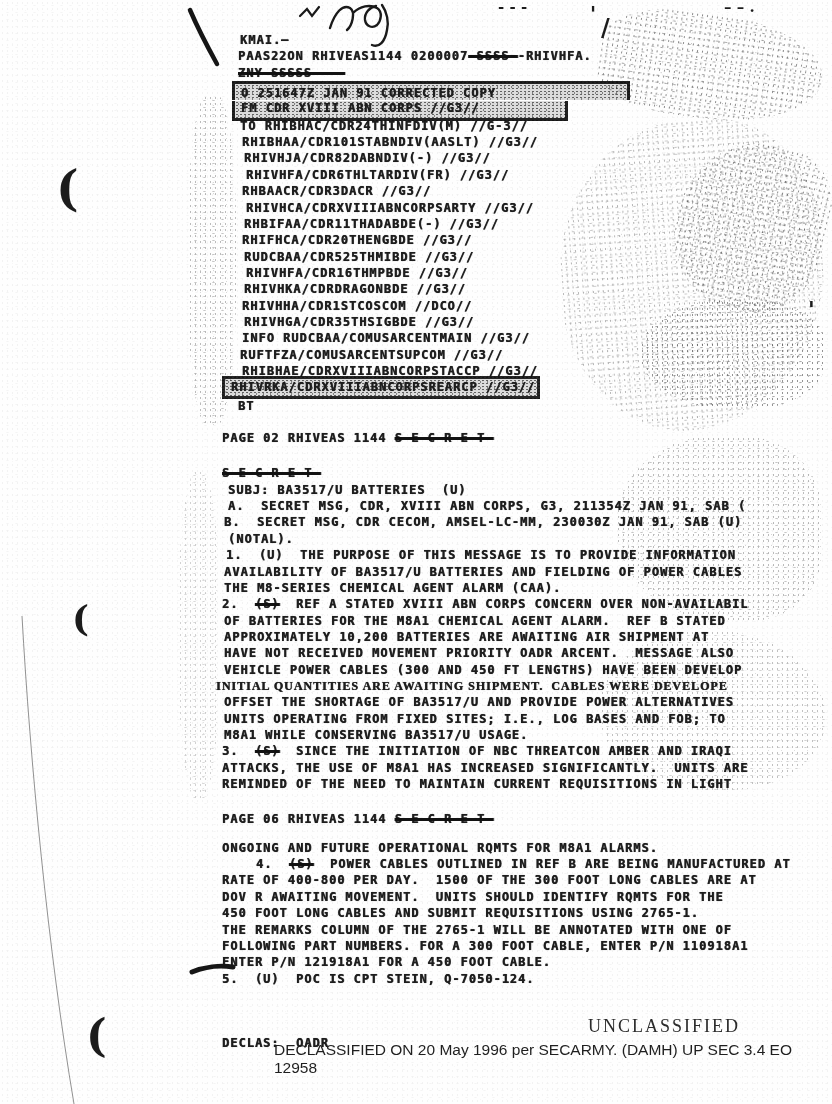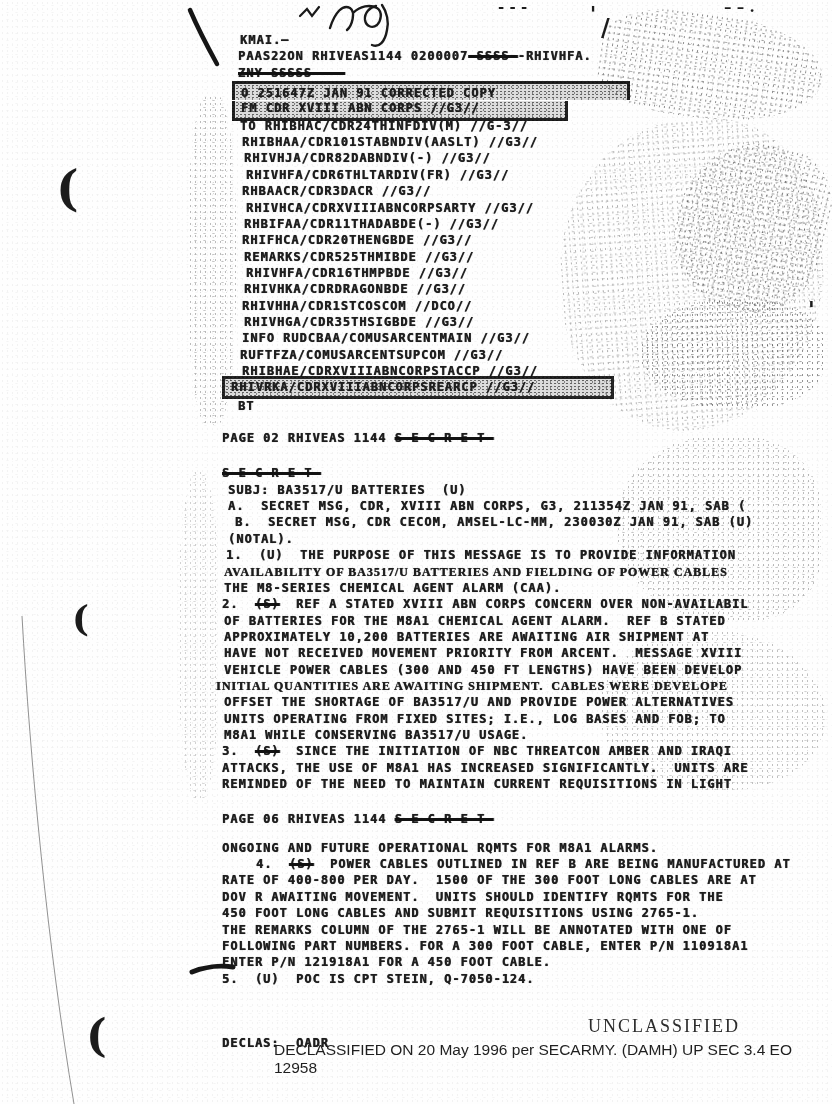--- a/index.html
+++ b/index.html
@@ -85,43 +85,43 @@
       <div class="tline box-top" style="left: 240px; top: 86.05px; width: 398px;"><span>O 251647Z JAN 91 CORRECTED COPY</span></div>
       <div class="tline box-bottom" style="left: 240px; top: 102.4px; width: 336px;"><span>FM CDR XVIII ABN CORPS //G3//</span></div>
       <div class="tline" style="left: 240px; top: 118.75px;"><span>TO RHIBHAC/CDR24THINFDIV(M) //G-3//</span></div>
       <div class="tline" style="left: 242px; top: 135.1px;"><span>RHIBHAA/CDR101STABNDIV(AASLT) //G3//</span></div>
       <div class="tline" style="left: 244px; top: 151.45px;"><span>RHIVHJA/CDR82DABNDIV(-) //G3//</span></div>
       <div class="tline" style="left: 246px; top: 167.8px;"><span>RHIVHFA/CDR6THLTARDIV(FR) //G3//</span></div>
       <div class="tline" style="left: 242px; top: 184.15px;"><span>RHBAACR/CDR3DACR //G3//</span></div>
       <div class="tline" style="left: 246px; top: 200.5px;"><span>RHIVHCA/CDRXVIIIABNCORPSARTY //G3//</span></div>
       <div class="tline" style="left: 244px; top: 216.85px;"><span>RHBIFAA/CDR11THADABDE(-) //G3//</span></div>
       <div class="tline" style="left: 242px; top: 233.2px;"><span>RHIFHCA/CDR20THENGBDE //G3//</span></div>
-      <div class="tline" style="left: 244px; top: 249.55px;"><span>REMARKS/CDR525THMIBDE //G3//</span></div>
+      <div class="tline" style="left: 244px; top: 249.55px;"><span>RUDCBAA/CDR525THMIBDE //G3//</span></div>
       <div class="tline" style="left: 246px; top: 265.9px;"><span>RHIVHFA/CDR16THMPBDE //G3//</span></div>
       <div class="tline" style="left: 244px; top: 282.25px;"><span>RHIVHKA/CDRDRAGONBDE //G3//</span></div>
       <div class="tline" style="left: 242px; top: 298.6px;"><span>RHIVHHA/CDR1STCOSCOM //DCO//</span></div>
       <div class="tline" style="left: 244px; top: 314.95px;"><span>RHIVHGA/CDR35THSIGBDE //G3//</span></div>
       <div class="tline" style="left: 242px; top: 331.3px;"><span>INFO RUDCBAA/COMUSARCENTMAIN //G3//</span></div>
       <div class="tline" style="left: 240px; top: 347.65px;"><span>RUFTFZA/COMUSARCENTSUPCOM //G3//</span></div>
       <div class="tline" style="left: 242px; top: 364px;"><span>RHIBHAE/CDRXVIIIABNCORPSTACCP //G3//</span></div>
-      <div class="tline box-full" style="left: 230px; top: 380.35px; width: 392px;"><span>RHIVRKA/CDRXVIIIABNCORPSREARCP //G3//</span></div>
+      <div class="tline box-full" style="left: 230px; top: 380.35px; width: 318px;"><span>RHIVRKA/CDRXVIIIABNCORPSREARCP //G3//</span></div>
       <div class="tline" style="left: 238px; top: 398.7px; text-align: right;"><span>BT</span></div>
       <div class="tline" style="left: 222px; top: 431.05px;"><span>PAGE 02 RHIVEAS 1144 </span><span class="struck">S E C R E T </span></div>
       <div class="tline" style="left: 222px; top: 466.4px;"><span class="struck">S E C R E T </span></div>
       <div class="tline" style="left: 228px; top: 482.75px;"><span>SUBJ: BA3517/U BATTERIES  (U)</span></div>
       <div class="tline" style="left: 228px; top: 499.1px;"><span>A.  SECRET MSG, CDR, XVIII ABN CORPS, G3, 211354Z JAN 91, SAB (</span></div>
-      <div class="tline" style="left: 235px; top: 515.45px;"><span>B.  SECRET MSG, CDR CECOM, AMSEL-LC-MM, 230030Z JAN 91, SAB (U)</span></div>
+      <div class="tline" style="left: 224px; top: 515.45px;"><span>B.  SECRET MSG, CDR CECOM, AMSEL-LC-MM, 230030Z JAN 91, SAB (U)</span></div>
       <div class="tline" style="left: 228px; top: 531.8px;"><span>(NOTAL).</span></div>
       <div class="tline" style="left: 226px; top: 548.15px;"><span>1.  (U)  THE PURPOSE OF THIS MESSAGE IS TO PROVIDE INFORMATION</span></div>
-      <div class="tline" style="left: 224px; top: 564.5px; font-family: Liberation Serif, serif;"><span>AVAILABILITY OF BA3517/U BATTERIES AND FIELDING OF POWER CABLES</span></div>
+      <div class="tline" style="left: 224px; top: 564.5px;"><span>AVAILABILITY OF BA3517/U BATTERIES AND FIELDING OF POWER CABLES</span></div>
       <div class="tline" style="left: 224px; top: 580.85px;"><span>THE M8-SERIES CHEMICAL AGENT ALARM (CAA).</span></div>
       <div class="tline" style="left: 222px; top: 597.2px;"><span>2.  </span><span class="struck">(S)</span><span>  REF A STATED XVIII ABN CORPS CONCERN OVER NON-AVAILABIL</span></div>
       <div class="tline" style="left: 224px; top: 613.55px;"><span>OF BATTERIES FOR THE M8A1 CHEMICAL AGENT ALARM.  REF B STATED</span></div>
       <div class="tline" style="left: 224px; top: 629.9px;"><span>APPROXIMATELY 10,200 BATTERIES ARE AWAITING AIR SHIPMENT AT</span></div>
-      <div class="tline" style="left: 224px; top: 646.25px;"><span>HAVE NOT RECEIVED MOVEMENT PRIORITY FROM ARCENT.  MESSAGE XVIII</span></div>
+      <div class="tline" style="left: 224px; top: 646.25px;"><span>HAVE NOT RECEIVED MOVEMENT PRIORITY OADR ARCENT.  MESSAGE ALSO</span></div>
       <div class="tline" style="left: 224px; top: 662.6px;"><span>VEHICLE POWER CABLES (300 AND 450 FT LENGTHS) HAVE BEEN DEVELOP</span></div>
       <div class="tline" style="left: 216px; top: 678.95px; font-family: Liberation Serif, serif;"><span>INITIAL QUANTITIES ARE AWAITING SHIPMENT.  CABLES WERE DEVELOPE</span></div>
       <div class="tline" style="left: 224px; top: 695.3px;"><span>OFFSET THE SHORTAGE OF BA3517/U AND PROVIDE POWER ALTERNATIVES</span></div>
       <div class="tline" style="left: 224px; top: 711.65px;"><span>UNITS OPERATING FROM FIXED SITES; I.E., LOG BASES AND FOB; TO</span></div>
       <div class="tline" style="left: 224px; top: 728px;"><span>M8A1 WHILE CONSERVING BA3517/U USAGE.</span></div>
       <div class="tline" style="left: 222px; top: 744.35px;"><span>3.  </span><span class="struck">(S)</span><span>  SINCE THE INITIATION OF NBC THREATCON AMBER AND IRAQI</span></div>
       <div class="tline" style="left: 222px; top: 760.7px;"><span>ATTACKS, THE USE OF M8A1 HAS INCREASED SIGNIFICANTLY.  UNITS ARE</span></div>
       <div class="tline" style="left: 222px; top: 777.05px;"><span>REMINDED OF THE NEED TO MAINTAIN CURRENT REQUISITIONS IN LIGHT</span></div>
       <div class="tline" style="left: 222px; top: 812.4px;"><span>PAGE 06 RHIVEAS 1144 </span><span class="struck">S E C R E T </span></div>
       <div class="tline" style="left: 222px; top: 840.75px;"><span>ONGOING AND FUTURE OPERATIONAL RQMTS FOR M8A1 ALARMS.</span></div>

